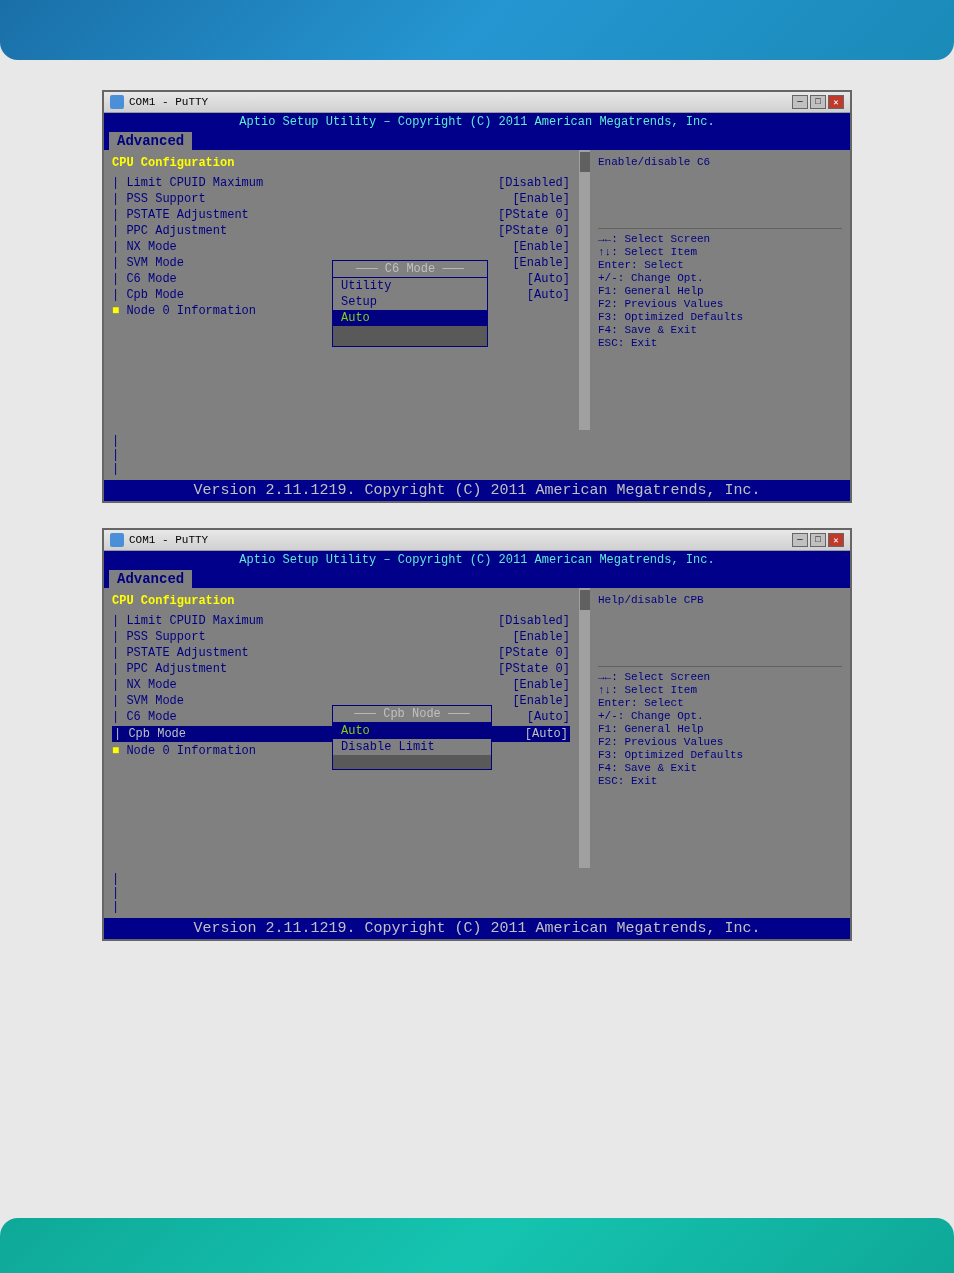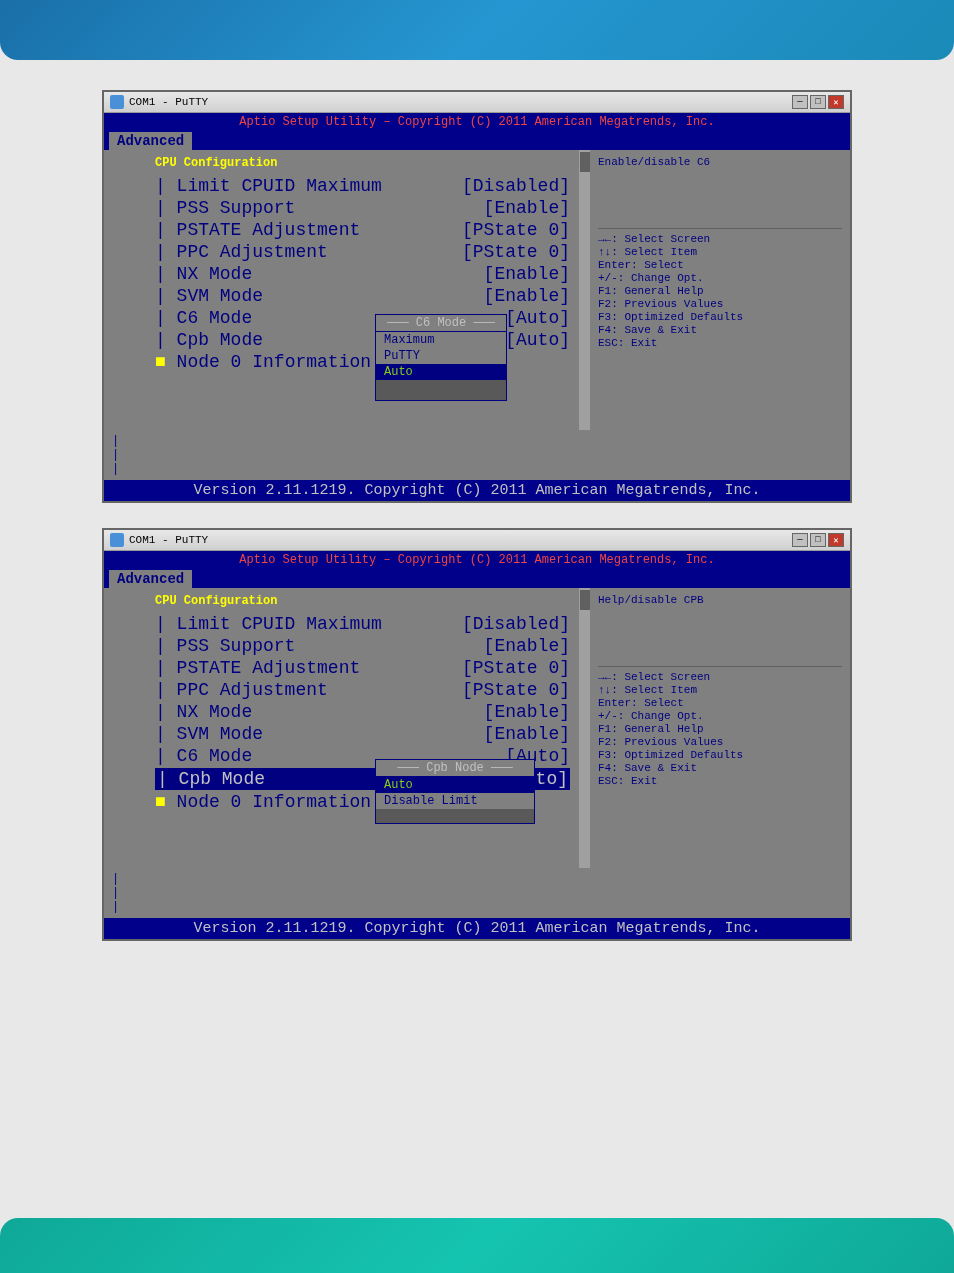--- a/index.html
+++ b/index.html
@@ -94,21 +94,21 @@
     .putty-btn.close { background: #c0392b; color: white; }
 
     .bios-screen {
       background: #808080;
       position: relative;
     }
 
     
     .bios-header {
       background: #00008b;
-      color: #ef4444;
+      color: #5eead4;
       text-align: center;
       padding: 2px 0;
       font-size: 12px;
     }
 
     .bios-tab-bar {
       background: #00008b;
       padding: 1px 0 0 0;
     }
 
@@ -140,21 +140,21 @@
       font-size: 12px;
       font-weight: bold;
       margin-bottom: 6px;
     }
 
     .bios-row {
       display: flex;
       justify-content: space-between;
       margin-bottom: 2px;
       color: #000080;
-      font-size: 18px;
+      font-size: 12px;
     }
 
     .bios-row .label { color: #000080; }
     .bios-row .value { color: #000080; }
 
     .bios-row.highlighted {
       background: #000080;
       color: #c0c0c0;
     }
 
@@ -226,21 +226,20 @@
       color: #ffff00;
       font-weight: bold;
     }
 
     .bios-left-inner {
       flex: 1;
     }
 
     .bios-left-scroll {
       display: flex;
-      margin-left: 43px;
     }
   </style>
 </head>
 <body>
 
 <div class="top-bar"></div>
 
 <div class="main-content">
 
   <div class="putty-window">
@@ -304,24 +303,24 @@
               <div class="bios-row">
                 <span class="label">| Cpb Mode</span>
                 <span class="value">[Auto]</span>
               </div>
               <div class="bios-row" style="position:relative;">
                 <span class="label"><span class="node-arrow">■</span> Node 0 Information</span>
                 <span class="value"></span>
               </div>
 
               <div style="position: relative; height: 0;">
-                <div class="bios-dropdown" style="left: 220px; top: -60px; width: 132px;">
+                <div class="bios-dropdown" style="left: 220px; top: -60px; width: 156px;">
                   <div class="bios-dropdown-title">─── C6 Mode ───</div>
-                  <div class="bios-dropdown-item">Maximum</div>
-                  <div class="bios-dropdown-item">PuTTY</div>
+                  <div class="bios-dropdown-item">Utility</div>
+                  <div class="bios-dropdown-item">Setup</div>
                   <div class="bios-dropdown-item selected">Auto</div>
                   <div style="height:20px; background:#000; opacity:0.3;"></div>
                 </div>
               </div>
 
             </div>
           </div>
           <div class="scrollbar-area">
             <div class="scrollbar-thumb"></div>
           </div>

